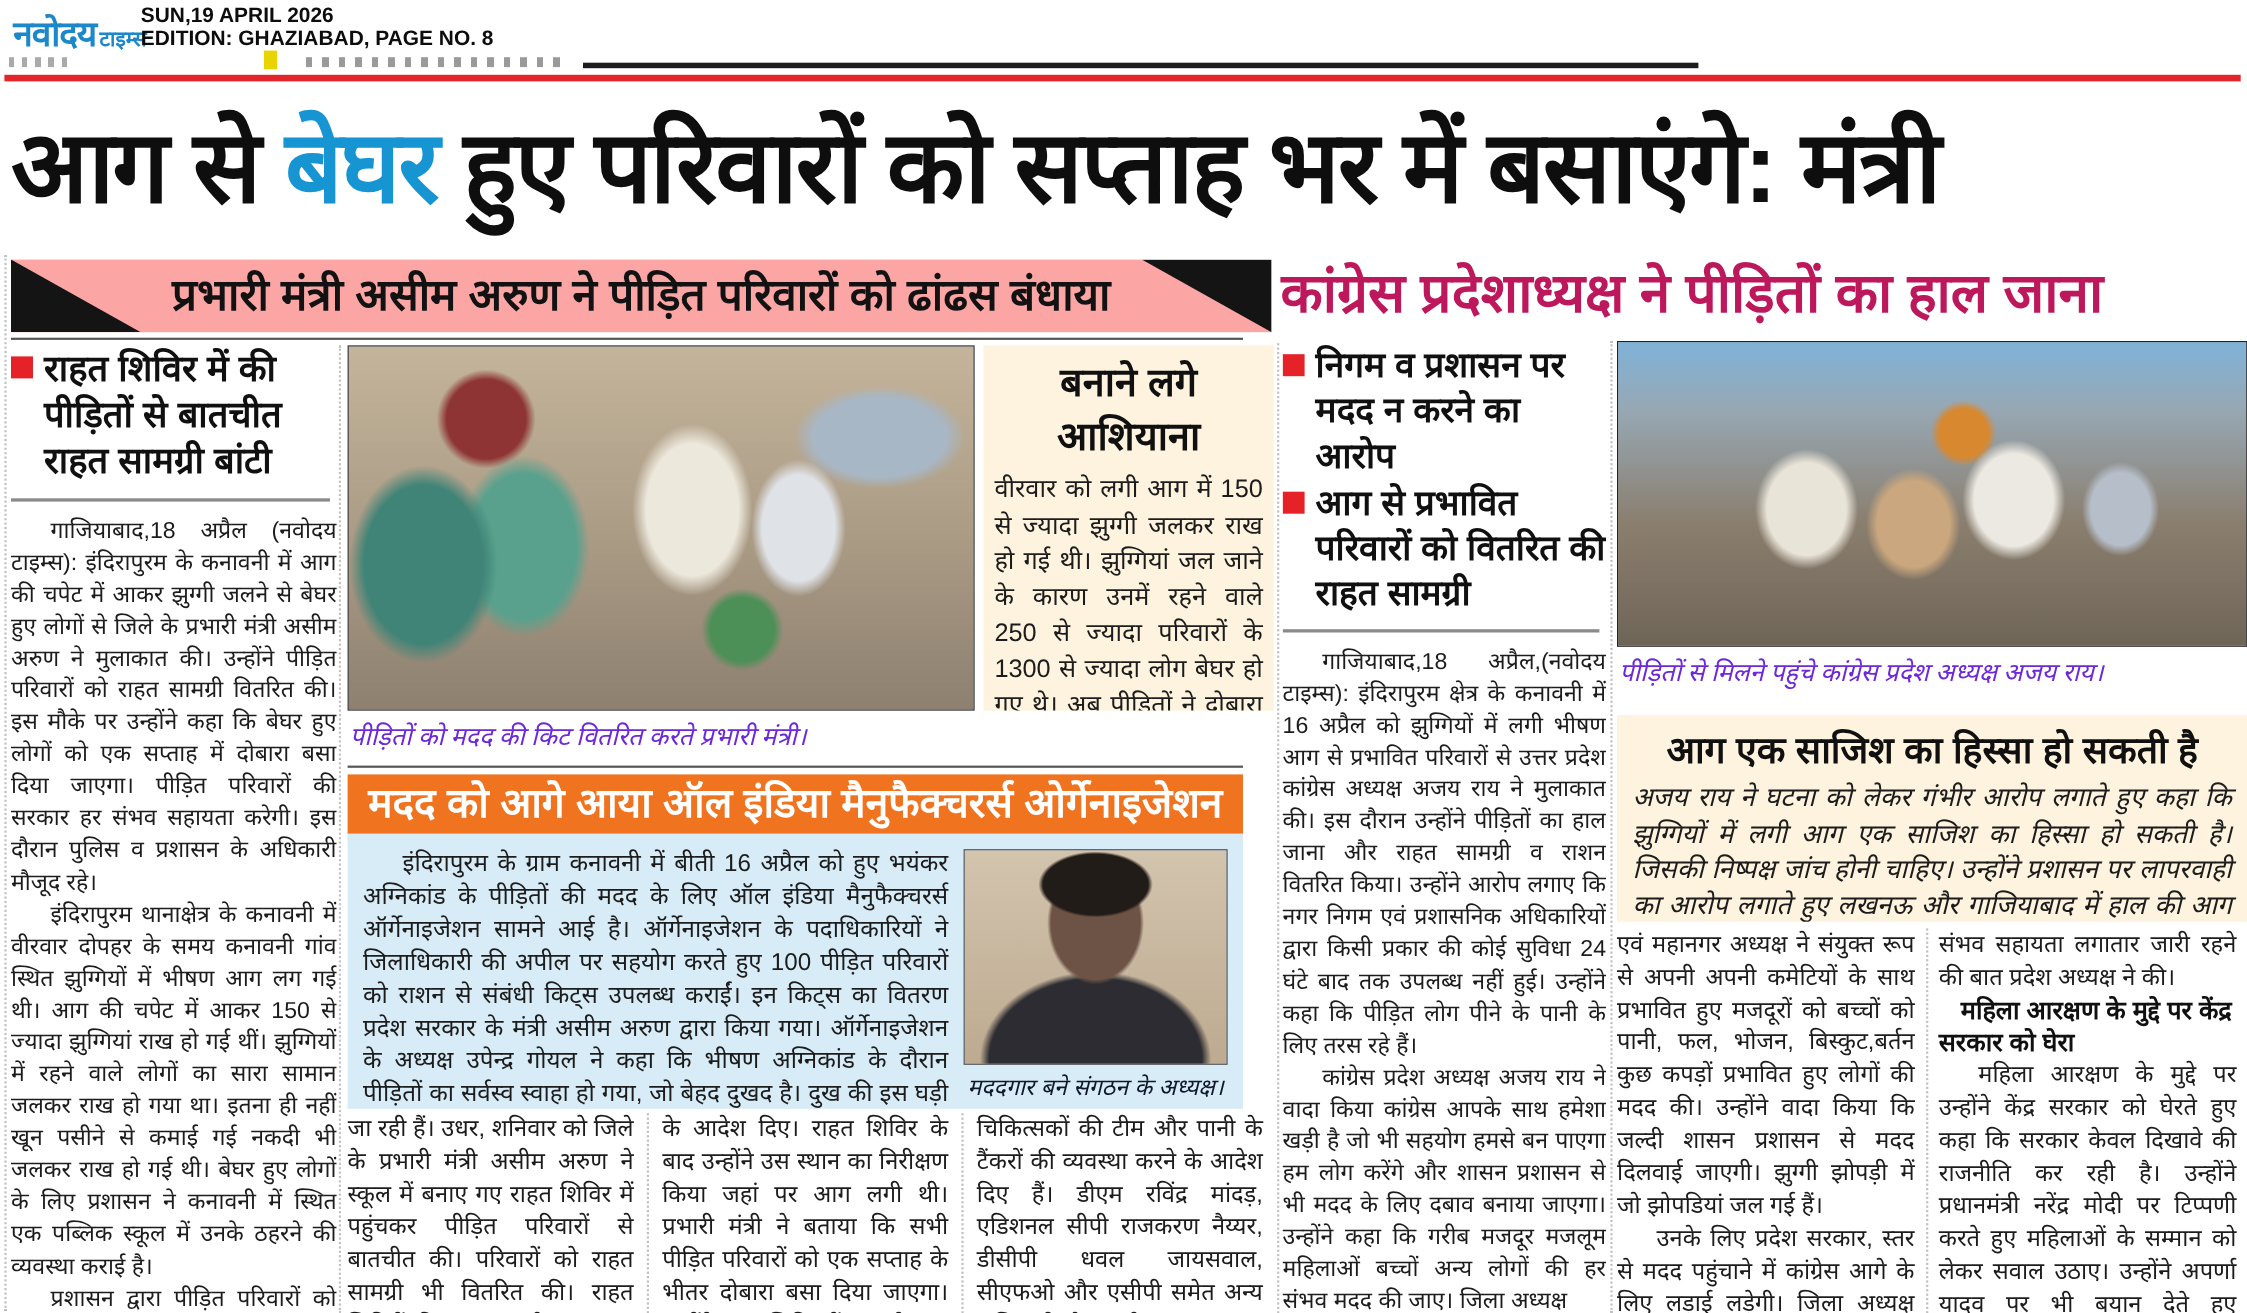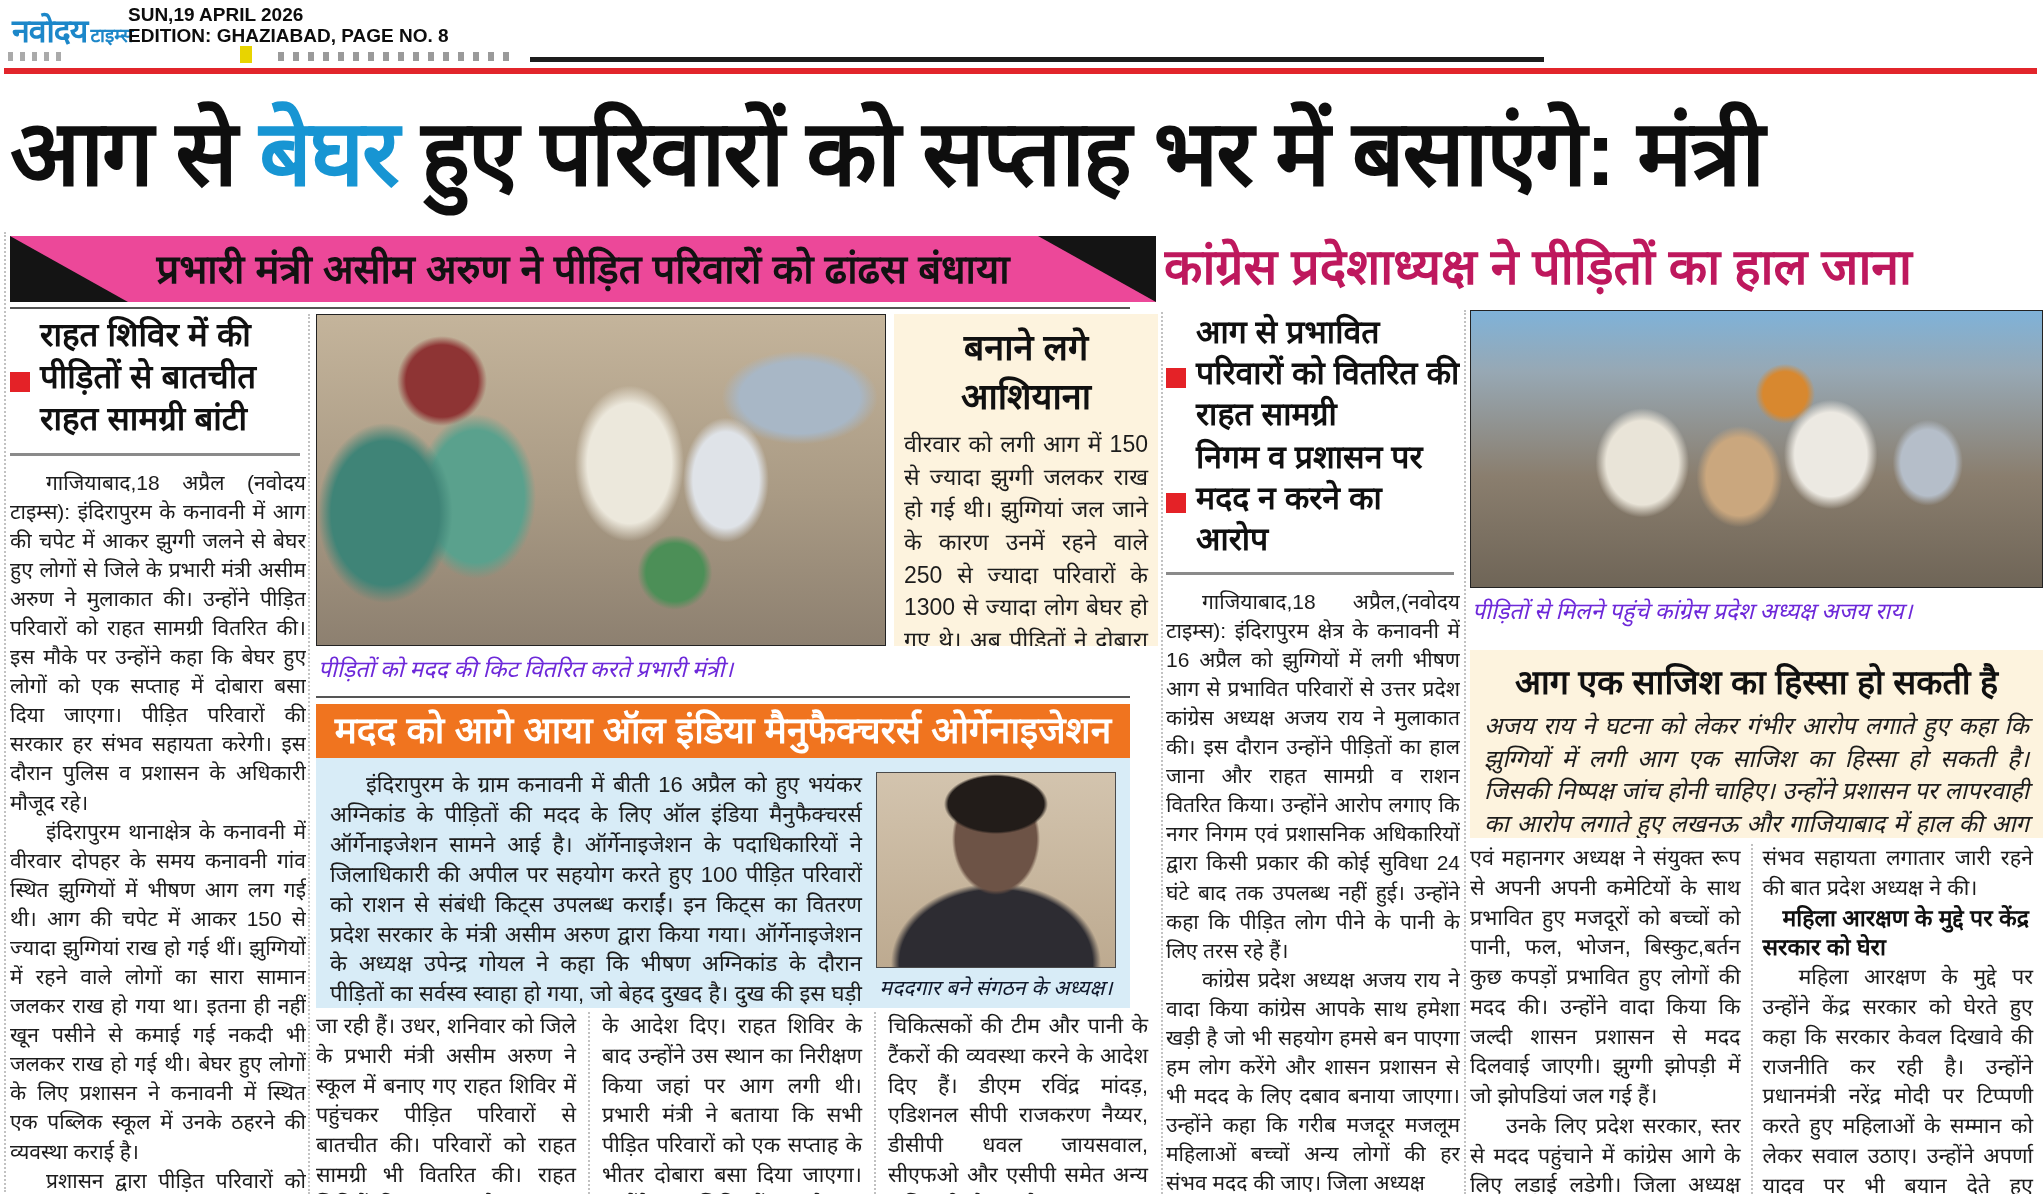--- a/index.html
+++ b/index.html
@@ -24,37 +24,37 @@
   .scrap-ticks2 { position:absolute; left:8px; top:52px; width:60px; height:9px;
     background: repeating-linear-gradient(90deg,#aaa 0 5px, transparent 5px 12px); }
   .red-rule { position:absolute; left:4px; top:68px; width:2033px; height:6px; background:#e2252b; }
   
   .headline { position:absolute; left:10px; top:76px; width:2028px; height:154px;
     font-size:92px; line-height:154px; font-weight:900; color:#0e0e0e;
     white-space:nowrap; letter-spacing:-2px; overflow:hidden; }
   .headline .hl-blue { color:#1795d3; }
   
   .banner-left { position:absolute; left:10px; top:236px; width:1146px; height:66px;
-    background:#ec4899; overflow:hidden; }
+    background:#fca5a5; overflow:hidden; }
   .banner-left .wedge-l { position:absolute; left:0; top:0; width:118px; height:100%;
     background:#141414; clip-path: polygon(0 0, 100% 100%, 0 100%); }
   .banner-left .wedge-r { position:absolute; right:0; top:0; width:118px; height:100%;
     background:#141414; clip-path: polygon(0 0, 100% 0, 100% 100%); }
   .banner-left .banner-text { position:absolute; left:120px; right:120px; top:0;
     text-align:center; font-size:40px; line-height:66px; font-weight:800; color:#121212;
     white-space:nowrap; overflow:hidden; }
   .subhead-right { position:absolute; left:1164px; top:230px; width:879px; height:74px;
     font-size:50px; line-height:74px; font-weight:800; text-align:left; color:#be185d;
     white-space:nowrap; overflow:hidden; }
   .rule-under-banner { position:absolute; left:10px; top:307px; width:1120px; height:2px; background:#555; }
   
   .col { position:absolute; overflow:hidden; }
   .col-a { left:10px;  top:314px; width:296px; height:880px; }
   .col-e { left:1166px; top:312px; width:294px; height:882px; }
-  .story-head { display:flex; align-items:center; }
+  .story-head { display:flex; align-items:flex-start; }
   .red-sq { flex:0 0 auto; width:20px; height:20px; background:#e42227; margin:10px 10px 0 0; }
   .story-head .head-text { font-size:33px; line-height:1.28; font-weight:800; color:#101010; }
   .col-e .head-text { font-size:32px; }
   .head-group + .head-group { margin-top:2px; }
   .col-divider { border:0; border-top:3px solid #8a8a8a; margin:12px 6px 12px 0; }
   .body-p { font-size:21px; line-height:1.385; text-align:justify; color:#1c1c1c; }
   .body-p.indent { text-indent:36px; }
   
   .photo { border:1px solid #222; }
   .photo-main { position:absolute; left:316px; top:314px; width:570px; height:332px;
@@ -189,25 +189,25 @@
       <p class="body-p">के आदेश दिए। राहत शिविर के बाद उन्होंने उस स्थान का निरीक्षण किया जहां पर आग लगी थी। प्रभारी मंत्री ने बताया कि सभी पीड़ित परिवारों को एक सप्ताह के भीतर दोबारा बसा दिया जाएगा। उन्होंने राहत शिविर में 24 घंटे</p>
     </div>
     <div class="bcol">
       <p class="body-p">चिकित्सकों की टीम और पानी के टैंकरों की व्यवस्था करने के आदेश दिए हैं। डीएम रविंद्र मांदड़, एडिशनल सीपी राजकरण नैय्यर, डीसीपी धवल जायसवाल, सीएफओ और एसीपी समेत अन्य अधिकारी मौजूद रहे।</p>
     </div>
   </div>
 
   <div class="col col-e">
     <div class="story-head head-group">
       <span class="red-sq"></span>
-      <span class="head-text">आग से प्रभावित परिवारों को वितरित की राहत सामग्री</span>
+      <span class="head-text">निगम व प्रशासन पर मदद न करने का आरोप</span>
     </div>
     <div class="story-head head-group">
       <span class="red-sq"></span>
-      <span class="head-text">निगम व प्रशासन पर मदद न करने का आरोप</span>
+      <span class="head-text">आग से प्रभावित परिवारों को वितरित की राहत सामग्री</span>
     </div>
     <hr class="col-divider">
     <p class="body-p indent">गाजियाबाद,18 अप्रैल,(नवोदय टाइम्स): इंदिरापुरम क्षेत्र के कनावनी में 16 अप्रैल को झुग्गियों में लगी भीषण आग से प्रभावित परिवारों से उत्तर प्रदेश कांग्रेस अध्यक्ष अजय राय ने मुलाकात की। इस दौरान उन्होंने पीड़ितों का हाल जाना और राहत सामग्री व राशन वितरित किया। उन्होंने आरोप लगाए कि नगर निगम एवं प्रशासनिक अधिकारियों द्वारा किसी प्रकार की कोई सुविधा 24 घंटे बाद तक उपलब्ध नहीं हुई। उन्होंने कहा कि पीड़ित लोग पीने के पानी के लिए तरस रहे हैं।</p>
     <p class="body-p indent">कांग्रेस प्रदेश अध्यक्ष अजय राय ने वादा किया कांग्रेस आपके साथ हमेशा खड़ी है जो भी सहयोग हमसे बन पाएगा हम लोग करेंगे और शासन प्रशासन से भी मदद के लिए दबाव बनाया जाएगा। उन्होंने कहा कि गरीब मजदूर मजलूम महिलाओं बच्चों अन्य लोगों की हर संभव मदद की जाए। जिला अध्यक्ष</p>
   </div>
 
   <div class="photo photo-congress"></div>
   <div class="caption caption-congress">पीड़ितों से मिलने पहुंचे कांग्रेस प्रदेश अध्यक्ष अजय राय।</div>
 
   <div class="cream-box box-sajish">

